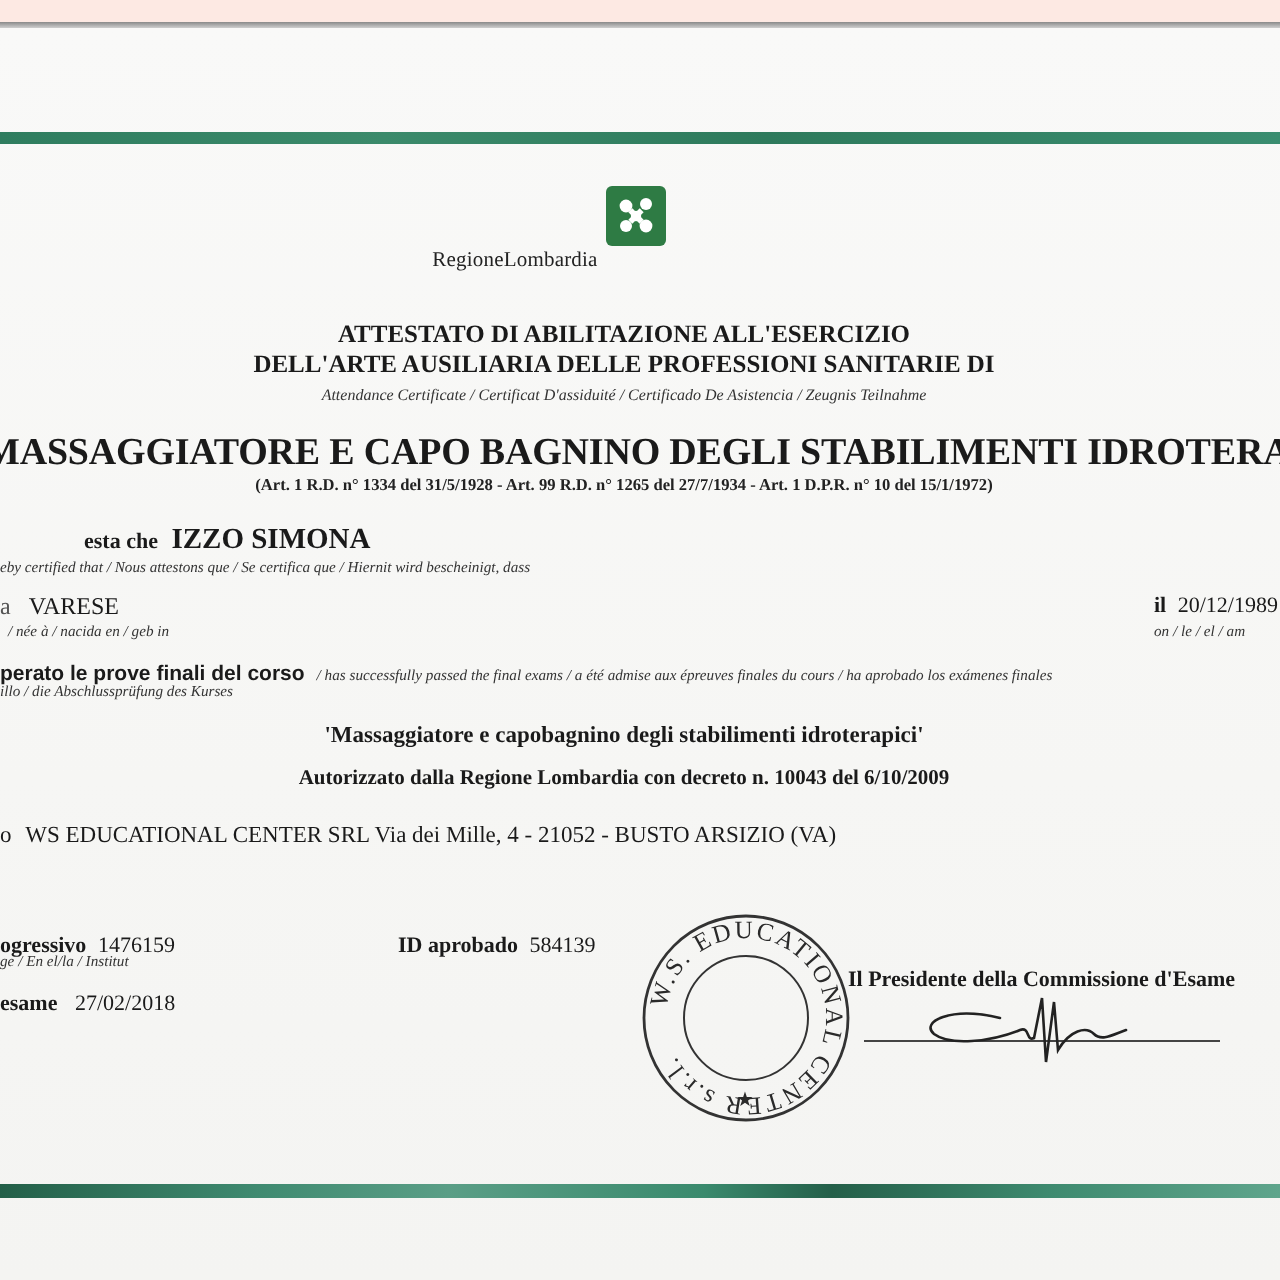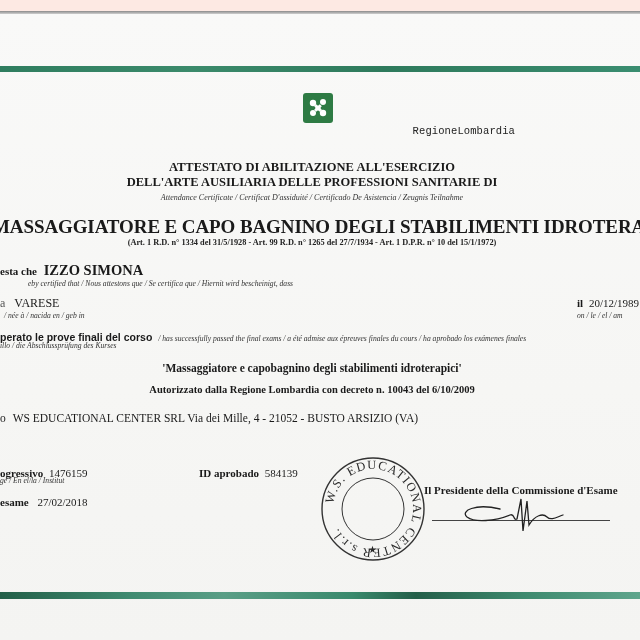--- a/index.html
+++ b/index.html
@@ -15,22 +15,22 @@
   .paper { position:absolute; left:0; top:14px; width:640px; height:626px;
     background:linear-gradient(180deg,#f9f9f8 0%,#f6f6f4 60%,#f4f4f2 100%); }
   .green-rule { position:absolute; left:0; width:640px; height:6px;
     background:linear-gradient(90deg,#2f7d5f,#3b8a6b 30%,#2e7a5c 60%,#3a8d70); }
   .rule-top { top:66px; }
   .rule-bottom { top:592px; height:7px;
     background:linear-gradient(90deg,#235f48 0%,#3f8a70 20%,#5a9e86 35%,#3a8a6d 55%,#245f49 65%,#3e8a6f 82%,#5fa58c 100%); }
 
   .logo-box { position:absolute; left:303px; top:93px; width:30px; height:30px;
     background:#2e7b44; border-radius:3px; display:flex; align-items:center; justify-content:center; }
-  .logo-label { position:absolute; left:0; width:515px; top:125px; text-align:right;
-    font-family:Liberation Mono, monospace; font-size:10.5px; color:#222; letter-spacing:0.1px; }
+  .logo-label { position:absolute; left:0; width:515px; top:125px; text-align:center;
+    font-family:Liberation Serif, serif; font-size:10.5px; color:#222; letter-spacing:0.1px; }
 
   .center { position:absolute; left:0; width:624px; text-align:center; white-space:nowrap; }
   .h1 { top:160px; font-size:12.5px; font-weight:bold; line-height:15px; }
   .h2 { top:175px; font-size:12.5px; font-weight:bold; line-height:15px; }
   .subtitle-it { top:193px; font-size:8px; font-style:italic; color:#333; }
   .big-title { top:216px; font-size:19px; font-weight:bold; letter-spacing:-0.1px; left:-8px; width:660px; }
   .law-ref { top:238px; font-size:8.3px; font-weight:bold; color:#222; }
 
   .line { position:absolute; white-space:nowrap; }
   .t-bold { font-weight:bold; }
@@ -66,25 +66,25 @@
 </div>
 <div class="logo-label">RegioneLombardia</div>
 
 <div class="center h1">ATTESTATO DI ABILITAZIONE ALL'ESERCIZIO</div>
 <div class="center h2">DELL'ARTE AUSILIARIA DELLE PROFESSIONI SANITARIE DI</div>
 <div class="center subtitle-it">Attendance Certificate / Certificat D'assiduité / Certificado De Asistencia / Zeugnis Teilnahme</div>
 
 <div class="center big-title">MASSAGGIATORE E CAPO BAGNINO DEGLI STABILIMENTI IDROTERAPICI</div>
 <div class="center law-ref">(Art. 1 R.D. n° 1334 del 31/5/1928 - Art. 99 R.D. n° 1265 del 27/7/1934 - Art. 1 D.P.R. n° 10 del 15/1/1972)</div>
 
-<div class="line" style="left:0;top:262px;font-size:11px;">
+<div class="line" style="left:0;top:262px;font-size:11px;padding-left:42px;">
   <span class="t-bold">esta che</span>
   <span class="t-bold" style="font-size:14.5px;margin-left:4px;">IZZO SIMONA</span>
 </div>
-<div class="line it-small" style="left:0;top:279px;padding-left:28px;">eby certified that / Nous attestons que / Se certifica que / Hiernit wird bescheinigt, dass</div>
+<div class="line it-small" style="left:0;top:279px;">eby certified that / Nous attestons que / Se certifica que / Hiernit wird bescheinigt, dass</div>
 
 <div class="line" style="left:0;top:296px;font-size:12px;">
   <span style="color:#555;">a</span>
   <span style="margin-left:6px;">VARESE</span>
 </div>
 <div class="line it-small" style="left:4px;top:311px;">/ née à / nacida en / geb in</div>
 
 <div class="line" style="left:577px;top:297px;font-size:11px;">
   <span class="t-bold">il</span>
   <span style="margin-left:3px;">20/12/1989</span>

